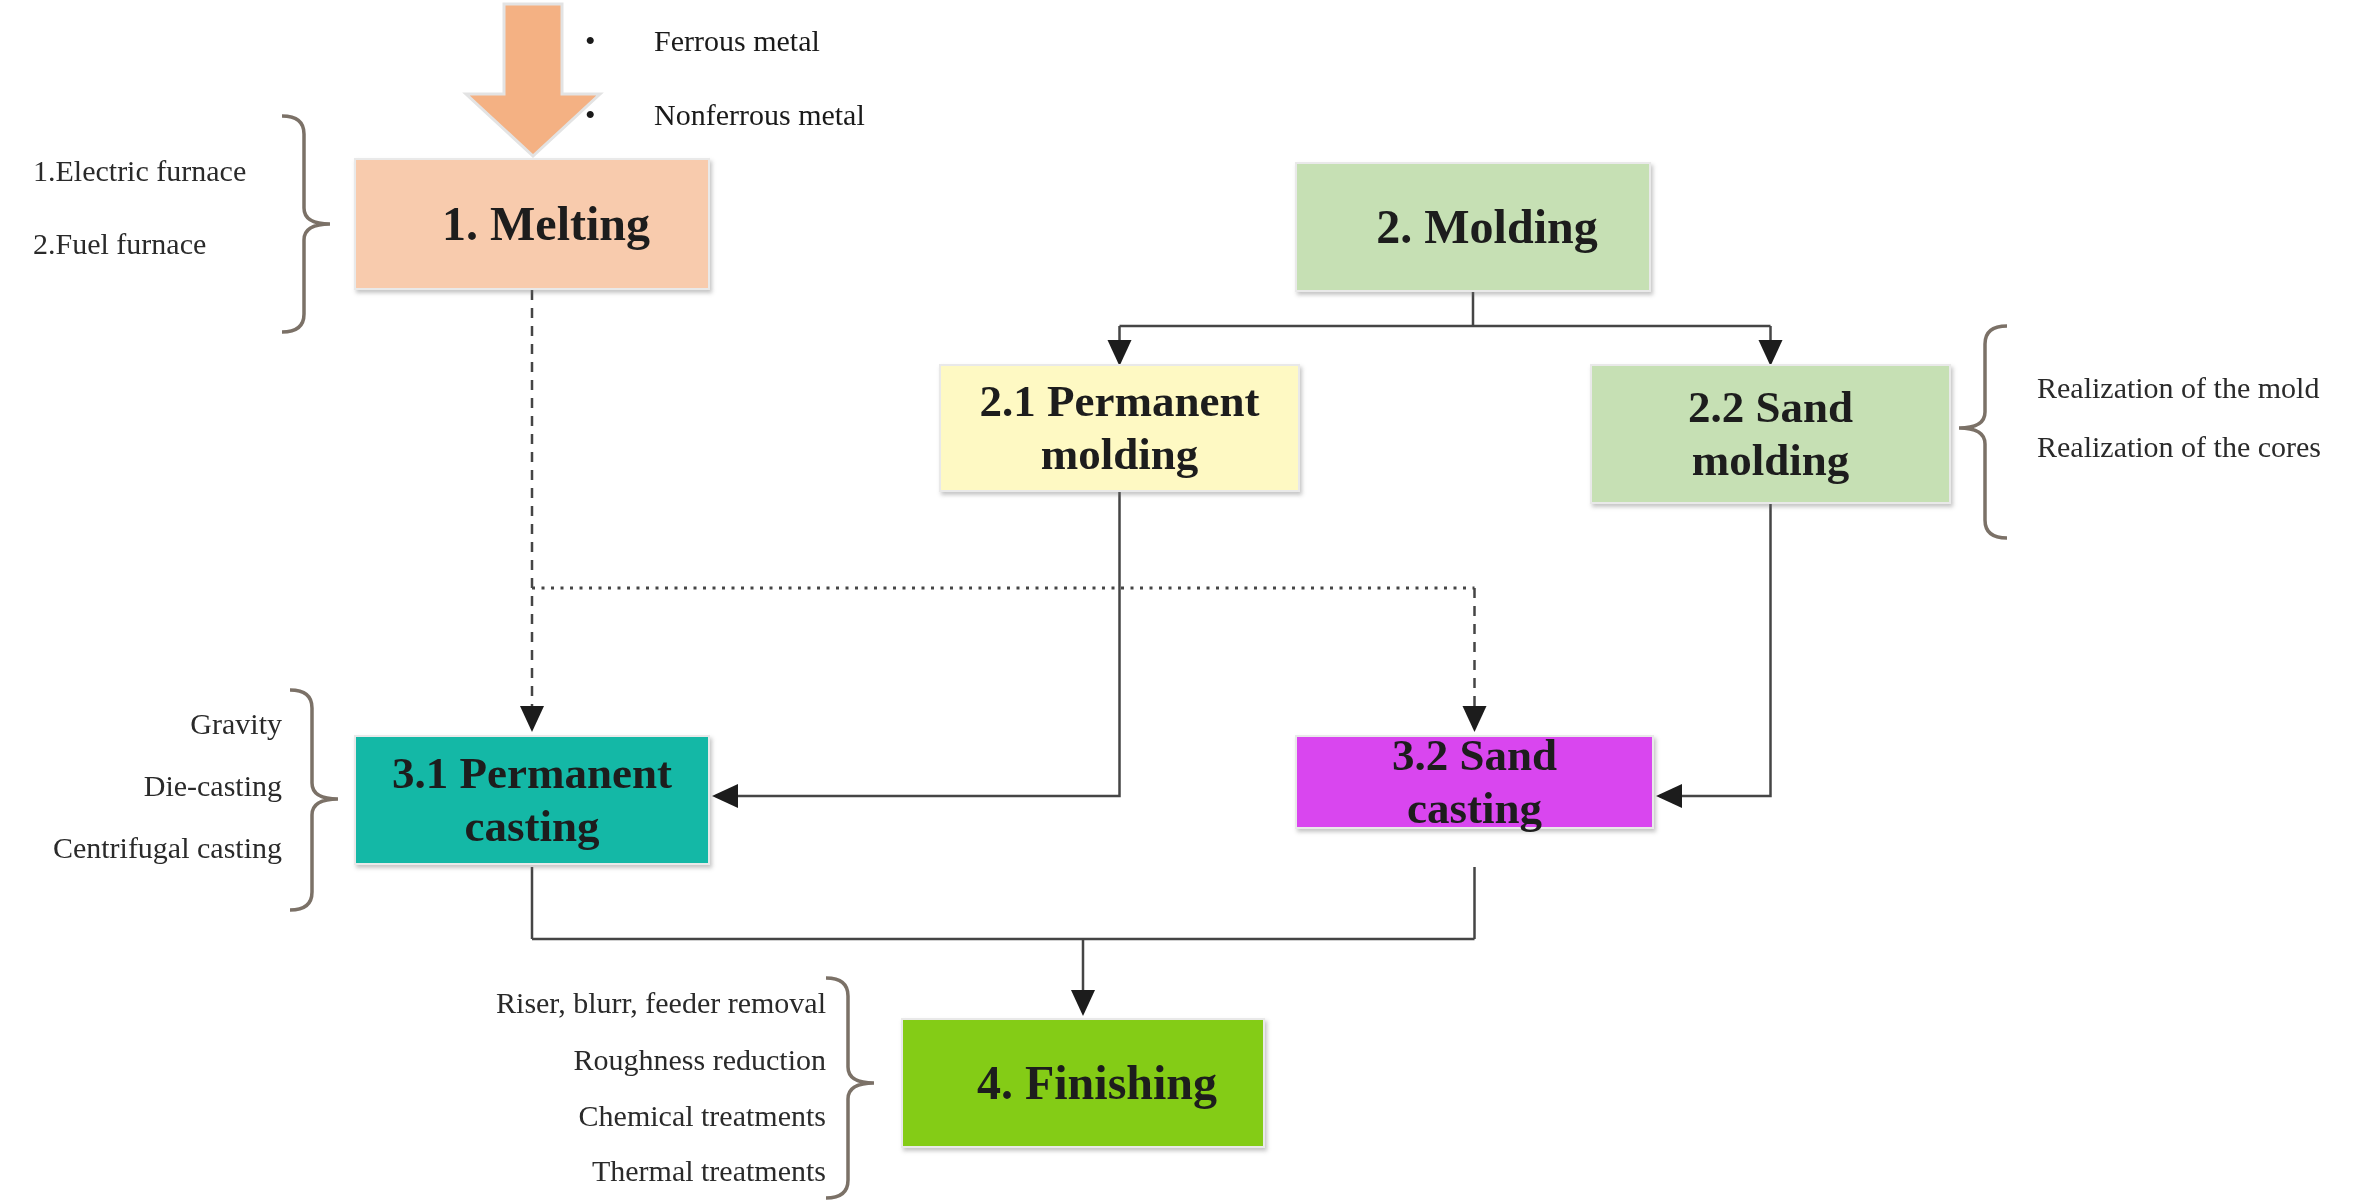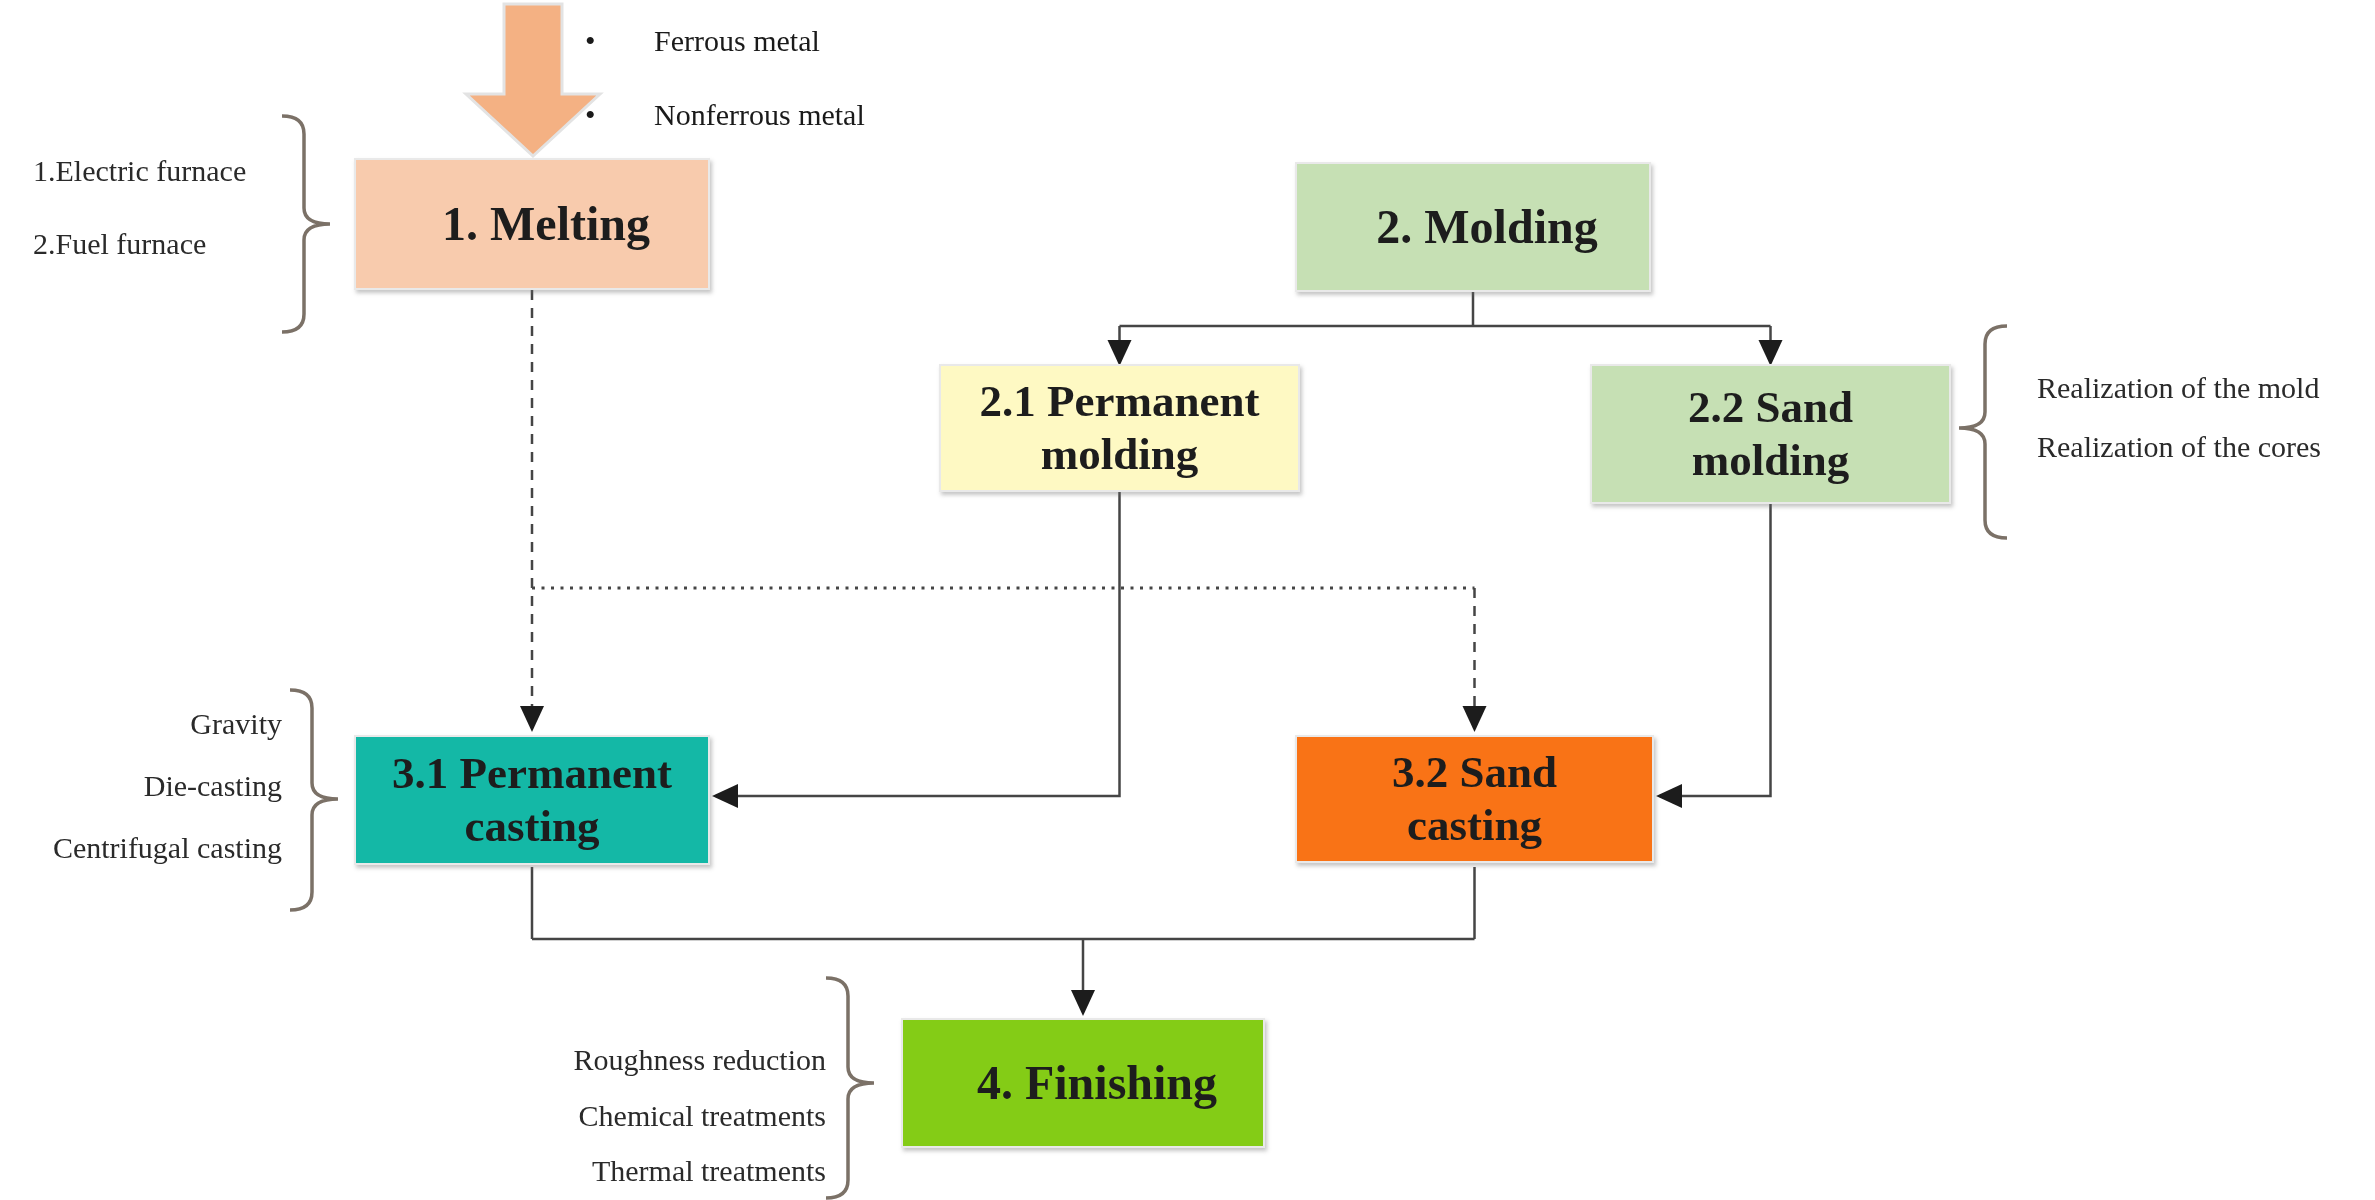--- a/index.html
+++ b/index.html
@@ -118,36 +118,37 @@
   <div class="box box-sub" style="left: 1590px; top: 364px; width: 361px; height: 140px; background-color: rgb(198, 224, 180);">
     <div class="box-line">2.2 Sand</div>
     <div class="box-line">molding</div>
   </div>
 
   <div class="box box-sub" style="left: 354px; top: 735px; width: 356px; height: 130px; background-color: #14b8a6;">
     <div class="box-line">3.1 Permanent</div>
     <div class="box-line">casting</div>
   </div>
 
-  <div class="box box-sub" style="left: 1295px; top: 735px; width: 359px; height: 128px; background-color: #f97316;">
+  <div class="box box-sub" style="left: 1295px; top: 735px; width: 359px; height: 94px; background-color: #d946ef;">
     <div class="box-line">3.2 Sand</div>
     <div class="box-line">casting</div>
   </div>
 
   <div class="box box-main" style="left: 901px; top: 1018px; width: 364px; height: 130px; background-color: #84cc16;">
     <div class="box-line">4. Finishing</div>
   </div>
 
   <div class="ann-line" style="left:33px; top:151px">1.Electric furnace</div>
   <div class="ann-line" style="left:33px; top:224px">2.Fuel furnace</div>
 
   <div class="ann-line" style="left:2037px; top:368px">Realization of the mold</div>
   <div class="ann-line" style="left:2037px; top:427px">Realization of the cores</div>
 
   <div class="ann-line ann-right" style="right:2093px; top:704px">Gravity</div>
   <div class="ann-line ann-right" style="right:2093px; top:766px">Die-casting</div>
   <div class="ann-line ann-right" style="right:2093px; top:828px">Centrifugal casting</div>
 
+  <div class="ann-line ann-right" style="right:1549px; top:983px">Riser, blurr, feeder removal</div>
   <div class="ann-line ann-right" style="right:1549px; top:1040px">Roughness reduction</div>
   <div class="ann-line ann-right" style="right:1549px; top:1096px">Chemical treatments</div>
   <div class="ann-line ann-right" style="right:1549px; top:1151px">Thermal treatments</div>
 
 </div>
 
 </body></html>

